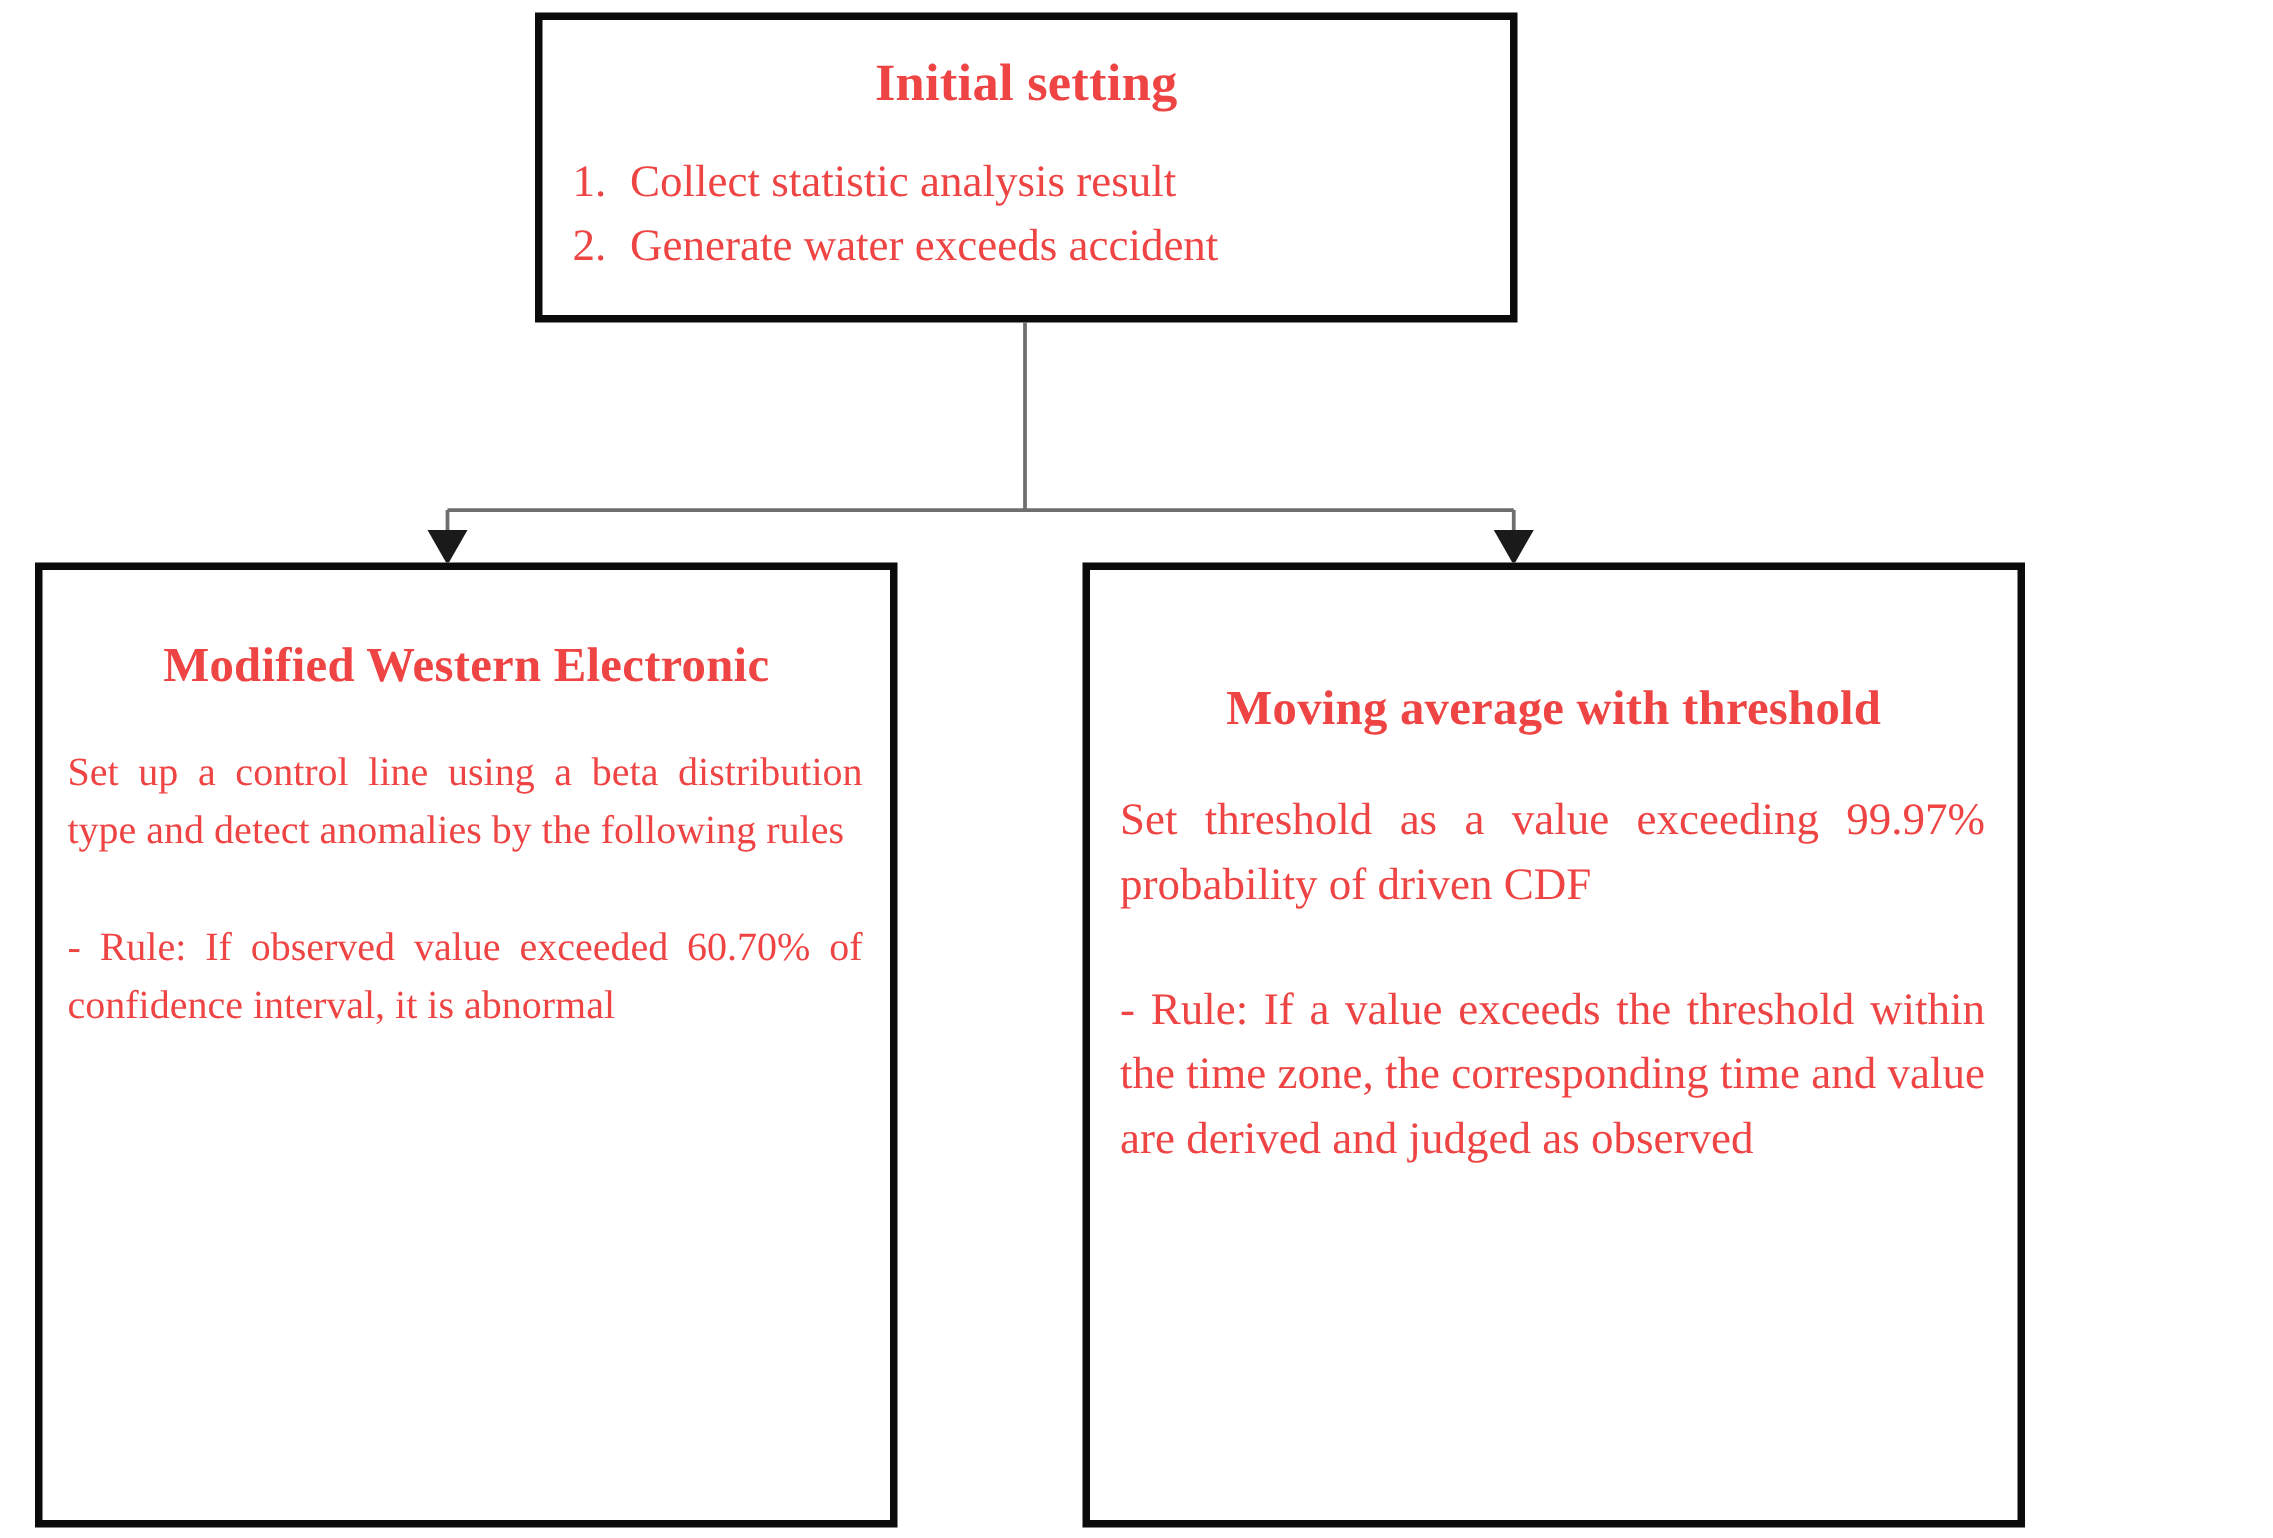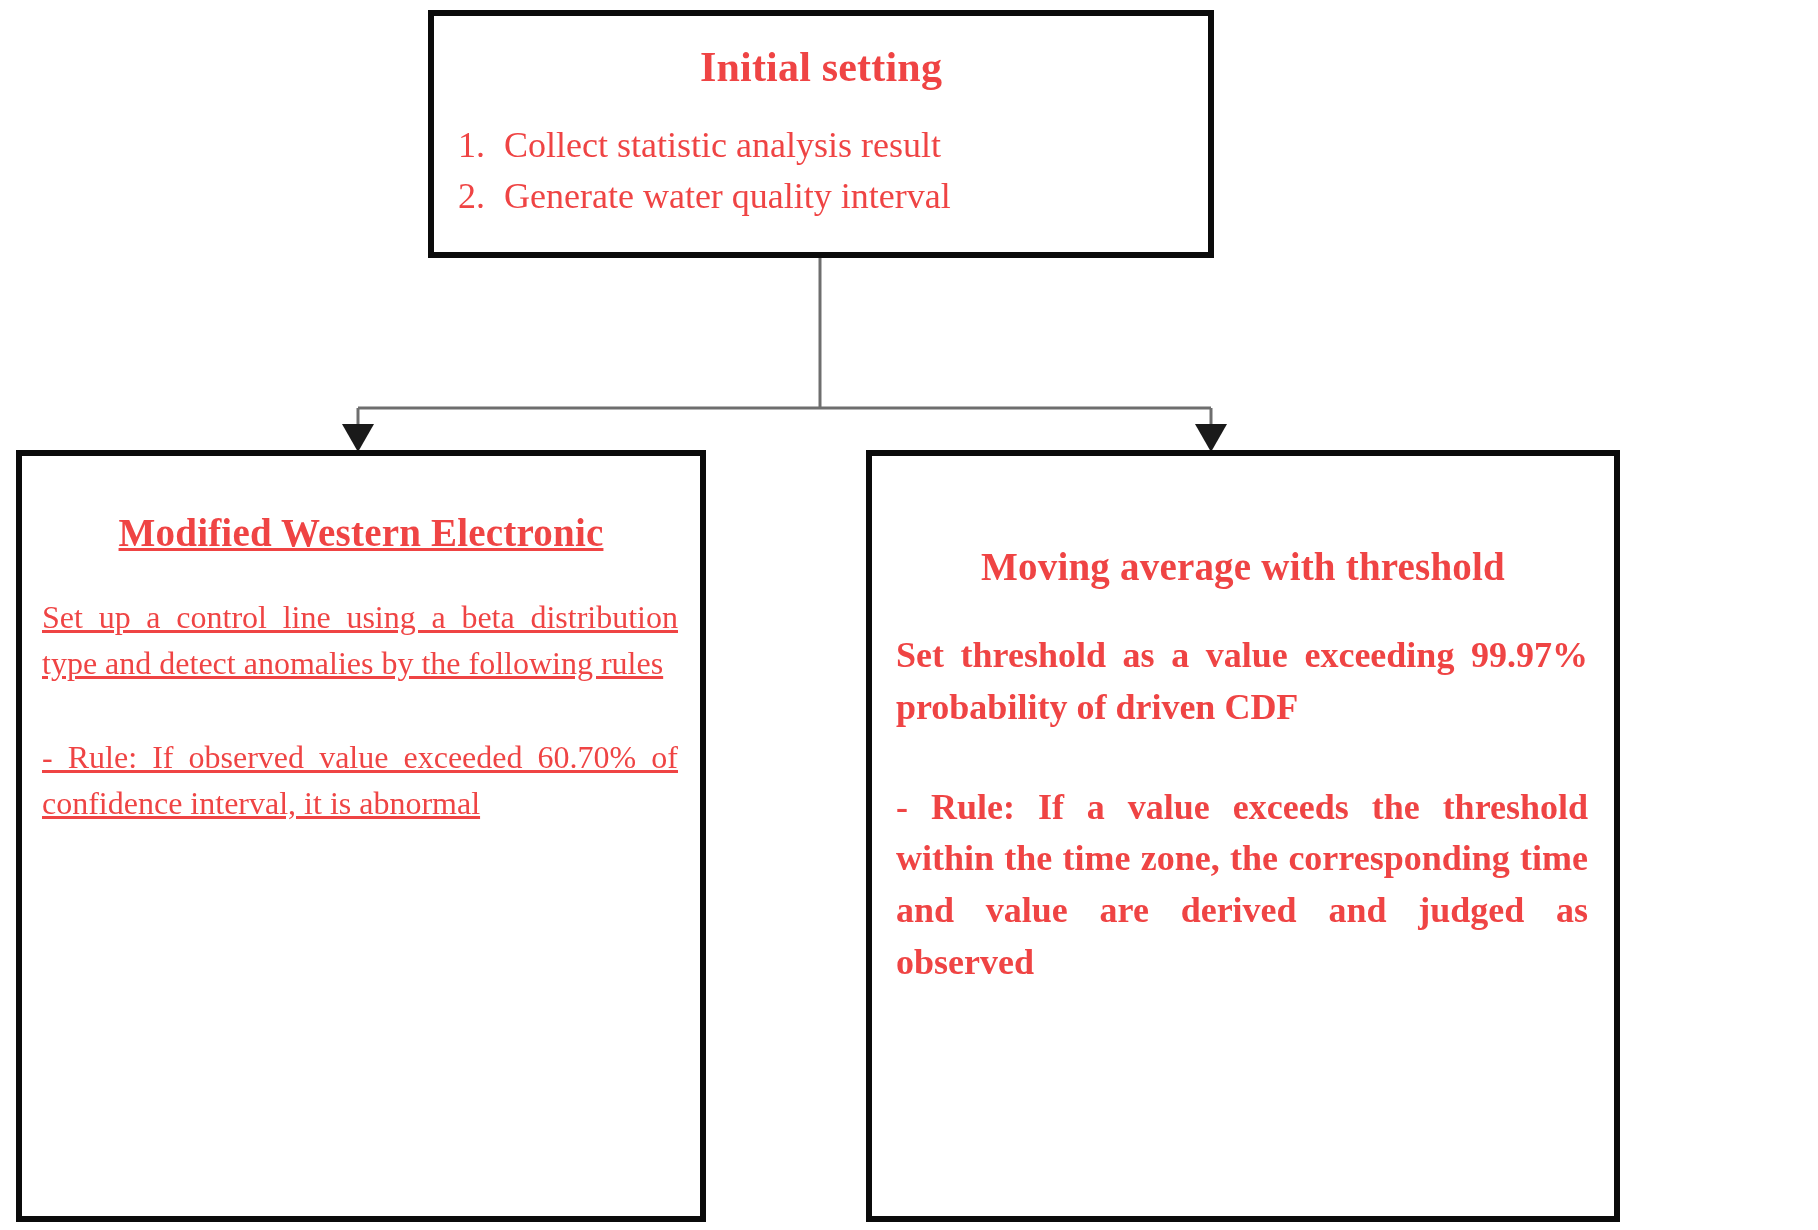--- a/index.html
+++ b/index.html
@@ -57,25 +57,24 @@
   .ol-list .marker {
     width: 46px;
     flex: 0 0 46px;
   }
   .ol-list .item-text {
     flex: 1 1 auto;
   }
 
   
   #left-node {
-    left: 16px;
+    left: 28px;
     top: 450px;
     width: 690px;
     height: 772px;
-    text-decoration: underline;
   }
   #left-node .node-title {
     font-size: 39px;
     line-height: 1.28;
     margin: 52px 26px 0 26px;
   }
   #left-node .body {
     font-size: 32px;
     line-height: 1.44;
     margin: 36px 22px 0 20px;
@@ -103,21 +102,20 @@
   }
   #right-node .body {
     font-size: 36px;
     line-height: 1.44;
     margin: 38px 26px 0 24px;
     text-align: justify;
     text-justify: inter-word;
   }
   #right-node .body p {
     margin: 0 0 48px 0;
-    font-weight: bold;
   }
   #right-node .body p:last-child {
     margin-bottom: 0;
   }
 
   
   #connectors {
     position: absolute;
     left: 0;
     top: 0;
@@ -148,21 +146,21 @@
 
   <div class="node-box" id="top-node">
     <div class="node-title">Initial setting</div>
     <ul class="ol-list">
       <li>
         <span class="marker">1.</span>
         <span class="item-text">Collect statistic analysis result</span>
       </li>
       <li>
         <span class="marker">2.</span>
-        <span class="item-text">Generate water quality interval</span>
+        <span class="item-text">Generate water exceeds accident</span>
       </li>
     </ul>
   </div>
 
   <div class="node-box" id="left-node">
     <div class="node-title">
       <span>Modified Western Electronic</span>
       <br>
     </div>
     <div class="body">

